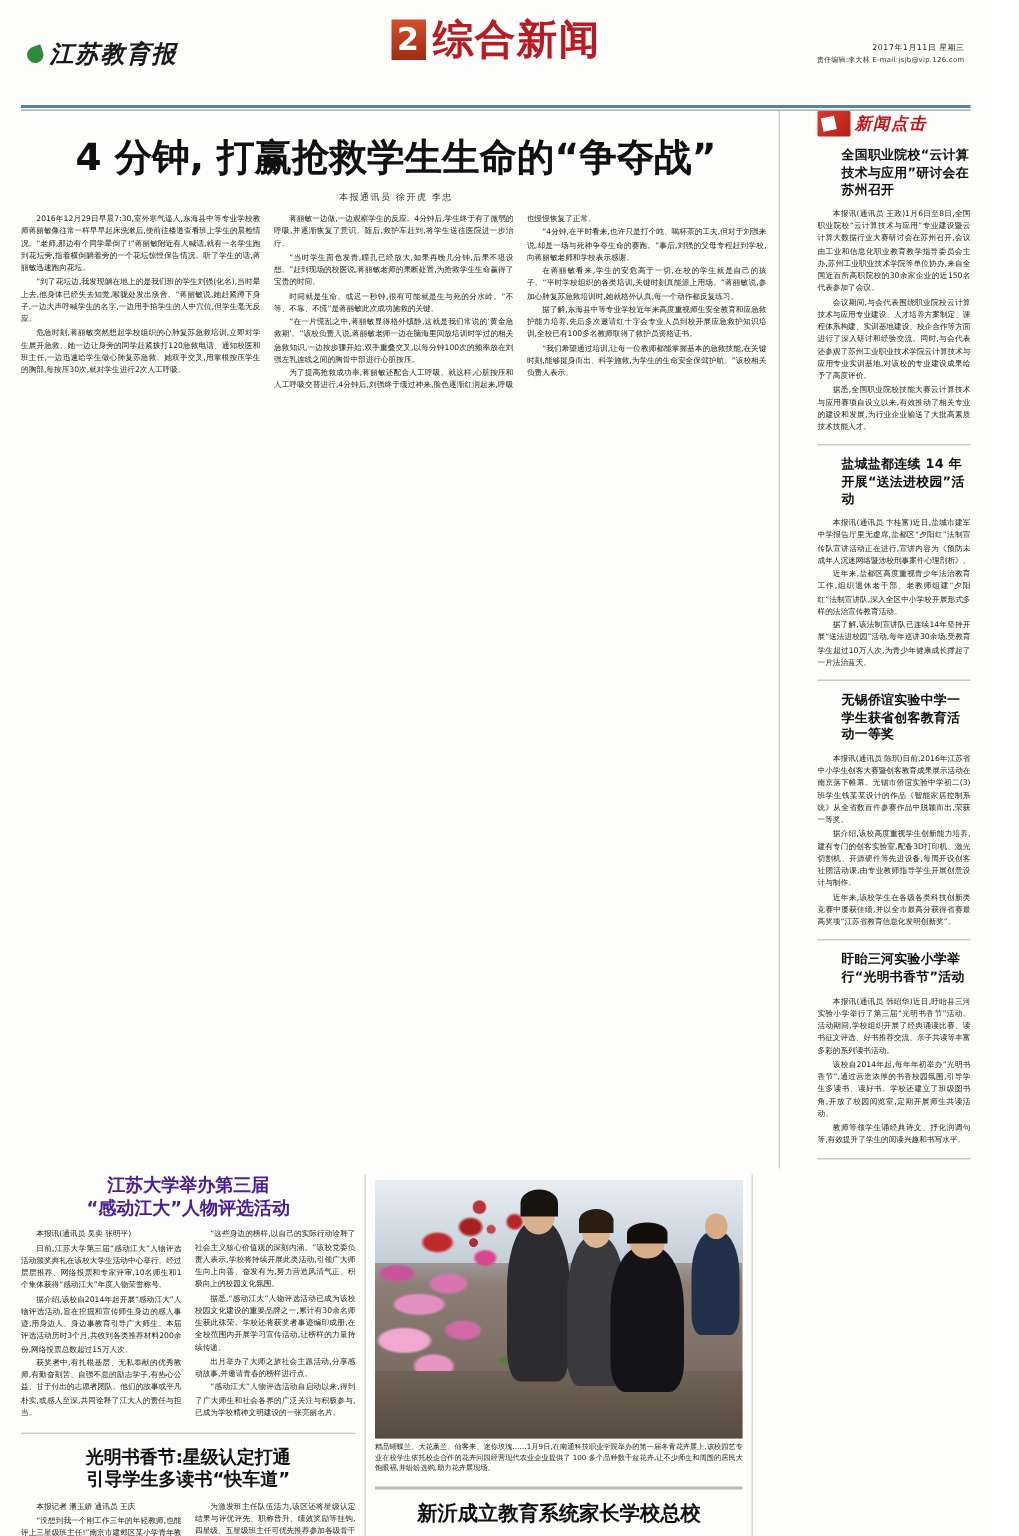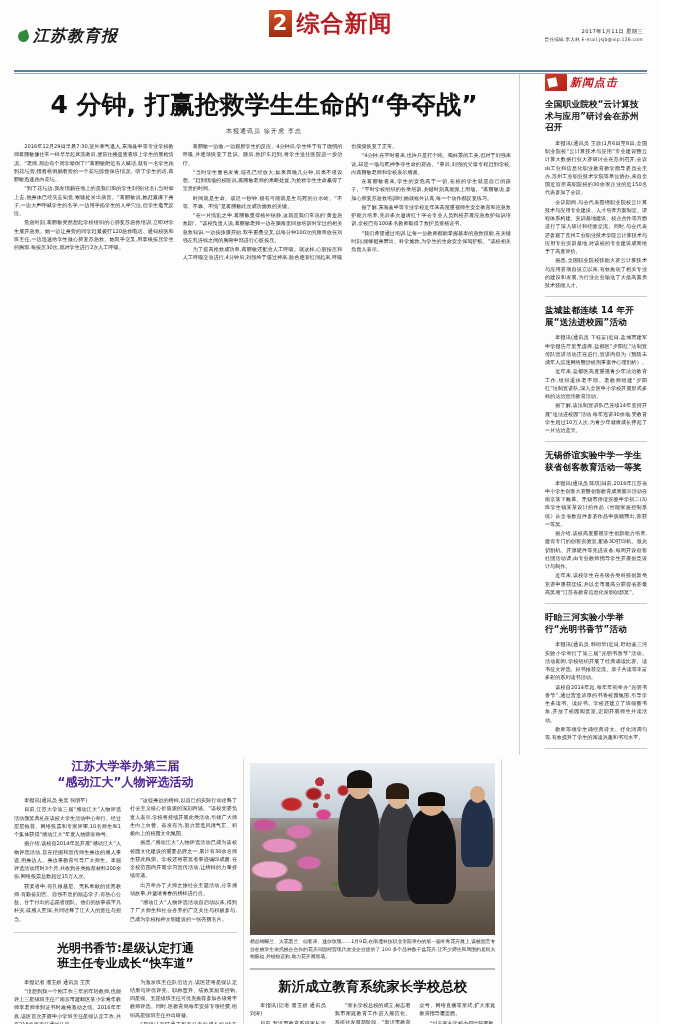--- a/index.html
+++ b/index.html
@@ -44,21 +44,21 @@
     position: absolute; left: 50%; transform: translateX(-50%);
     top: 8px; display: flex; align-items: center; gap: 5px;
   }
   .page-num {
     background: linear-gradient(180deg,#d4502a,#9e2d12);
     color: #fff; font-size: 21px; font-weight: bold;
     width: 23px; height: 27px; line-height: 27px; text-align: center;
     font-family: "DejaVu Sans", sans-serif;
   }
   .section-name {
-    font-size: 23px; font-weight: bold; color: #b81b22;
+    font-size: 27px; font-weight: bold; color: #b81b22;
     font-family: "DejaVu Sans", sans-serif; letter-spacing: 1px;
   }
   .mast-right { text-align: right; margin-top: 14px; }
   .mast-date { font-size: 5.2px; color: #222; letter-spacing: .4px; }
   .mast-editor { font-size: 4.6px; color: #333; margin-top: 2px; letter-spacing: .2px; }
 
   .mast-rule {
     margin: 2px 14px 0 14px; height: 2px;
     background: #5a7fa8;
   }
@@ -120,21 +120,21 @@
     content:""; position:absolute; left:3px; top:4px;
     width:9px; height:9px; background:#fff; transform: rotate(-12deg);
   }
   .nc-label {
     font-size: 11px; font-weight: bold; color: #c0161d;
     font-family: "DejaVu Sans", sans-serif; letter-spacing: 1px;
     font-style: italic;
   }
   .side-h {
     font-size: 8.6px; font-weight: bold; color: #111; line-height: 1.35;
-    margin: 8px 0 5px 0; letter-spacing: .2px;
+    margin: 8px 0 5px 16px; letter-spacing: .2px;
   }
   .side-rule { height:1px; background:#c9c9c9; margin: 7px 0 6px 0; }
 
   
   .ad-banner {
     margin: 6px 0 8px 0; height: 34px;
     background: linear-gradient(110deg,#0d1b4c 0%,#1b3f8f 35%,#2a5fc0 60%,#123 100%);
     position: relative; overflow: hidden;
     display:flex; flex-direction:column; align-items:center; justify-content:center;
     border: 1px solid #0a1430;
@@ -342,21 +342,21 @@
           <p class="bt">据悉,“感动江大”人物评选活动已成为该校校园文化建设的重要品牌之一,累计有30余名师生获此殊荣。学校还将获奖者事迹编印成册,在全校范围内开展学习宣传活动,让榜样的力量持续传递。</p>
           <p class="bt">出月举办了大师之旅社会主题活动,分享感动故事,并邀请青春的榜样进行点。</p>
           <p class="bt">“感动江大”人物评选活动自启动以来,得到了广大师生和社会各界的广泛关注与积极参与,已成为学校精神文明建设的一张亮丽名片。</p>
         </div>
       </div>
 
       <div class="hr-thin"></div>
 
       <div>
         <div class="sec-h h-md">光明书香节:星级认定打通</div>
-        <div class="sec-h h-md">班主任专业成长“快车道”</div>
+        <div class="sec-h h-md">引导学生多读书“快车道”</div>
         <div style="height:6px"></div>
         <div class="textcols-2">
           <p class="bt">本报记者  潘玉娇  通讯员  王庆</p>
           <p class="bt">“没想到我一个刚工作三年的年轻教师,也能评上三星级班主任!”南京市建邺区某小学青年教师李老师拿到证书时难掩激动之情。2016年年底,该区首次开展中小学班主任星级认定工作,共有218名班主任通过认定。</p>
           <p class="bt">近年来,建邺区高度重视班主任队伍建设,着力破解班主任工作积极性不高、专业发展通道不畅等难题。经过充分调研论证,该区出台《建邺区中小学班主任星级认定实施办法》,将班主任分为一星至五星共五个等级,明确各级认定标准。</p>
 
           <p class="bt">为激发班主任队伍活力,该区还将星级认定结果与评优评先、职称晋升、绩效奖励等挂钩,四星级、五星级班主任可优先推荐参加各级骨干教师评选。同时,区教育局每年安排专项经费,组织高星级班主任外出研修。</p>
           <p class="bt">“星级认定打通了班主任专业成长的‘快车道’,让大家看到了职业发展的希望。”该区一所中学的德育主任说,政策出台后,学校申请担任班主任的教师明显增多,班主任工作的专业化水平也不断提升。</p>
 
         </div>

